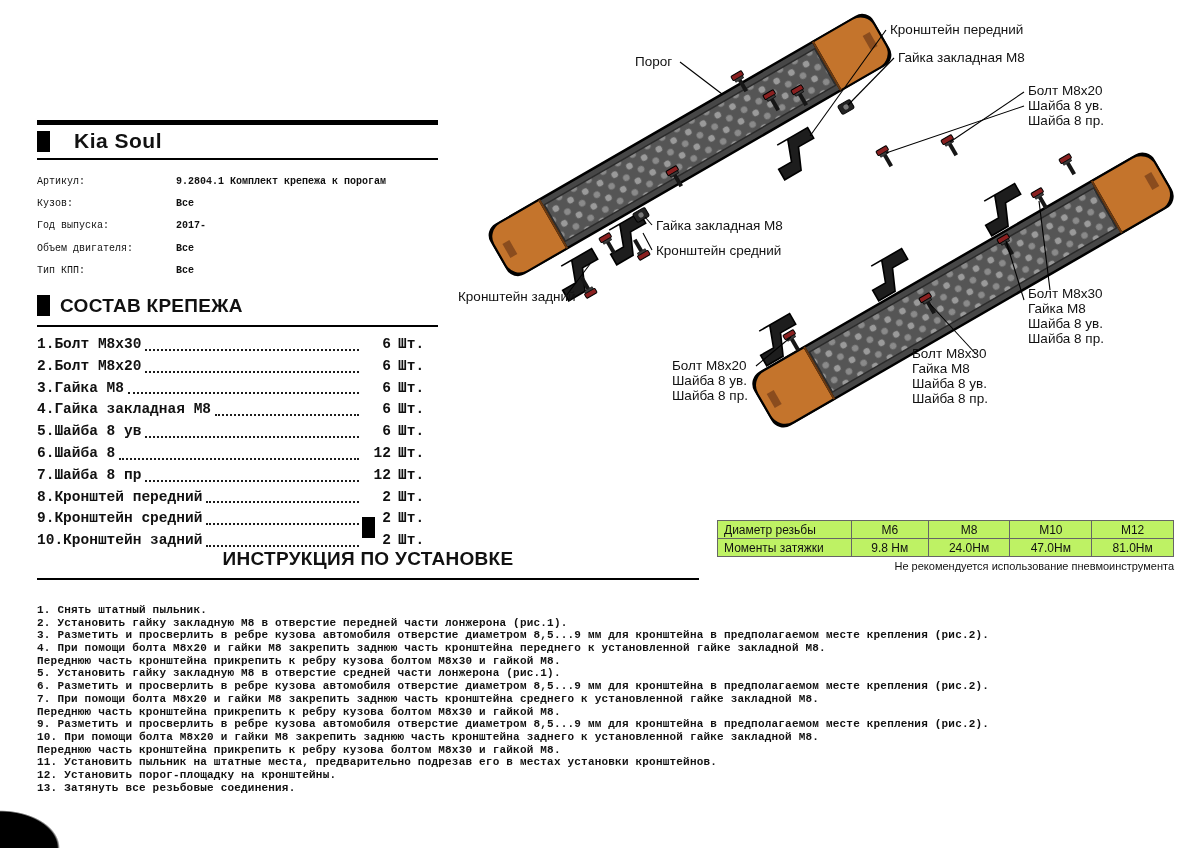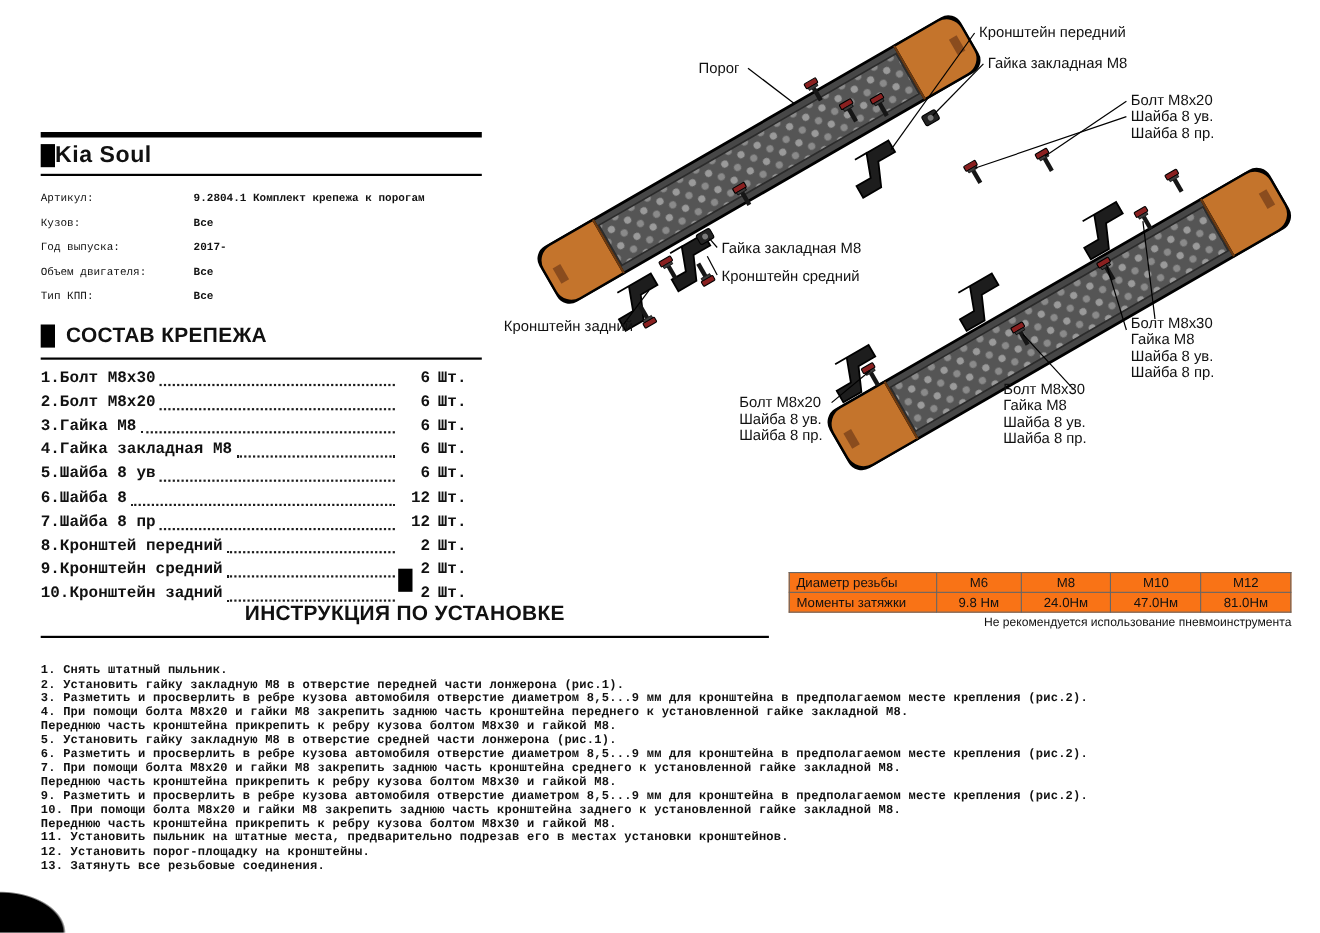--- a/index.html
+++ b/index.html
@@ -2,21 +2,21 @@
 <html><head>
 <meta charset="utf-8">
 <style>
   * { box-sizing: border-box; margin: 0; padding: 0; }
   html,body { width:1200px; height:848px; }
   body { background:#fff; font-family:"Liberation Sans",sans-serif; color:#111; }
   .page { position:relative; width:1200px; height:848px; background:#fff; overflow:hidden; }
 
   
   .left-col { position:absolute; left:37px; top:120px; width:401px; }
-  .title-block { border-top:5px solid #000; border-bottom:2px solid #000; padding:4px 0 5px; display:flex; align-items:center; gap:0; }
+  .title-block { border-top:5px solid #000; border-bottom:2px solid #000; padding:4px 0 5px; display:flex; align-items:center; gap:24px; }
   .sq { width:13px; height:21px; background:#000; flex:0 0 auto; }
   .title-text { font-size:21px; font-weight:bold; letter-spacing:.5px; }
 
   .specs { margin-top:10px; font-family:"Liberation Mono","DejaVu Sans Mono",monospace; font-size:10px; }
   .spec-row { display:flex; height:22.4px; align-items:center; }
   .spec-label { width:139px; flex:0 0 auto; white-space:nowrap; }
   .spec-value { font-weight:bold; white-space:nowrap; }
 
   .section-head { margin-top:13px; display:flex; align-items:center; gap:10px; border-bottom:2px solid #000; padding-bottom:8px; }
   .section-title { font-size:19px; font-weight:bold; letter-spacing:.3px; }
@@ -29,21 +29,21 @@
   .p-unit { width:40px; }
 
   
   .instr { position:absolute; left:37px; top:517px; width:1140px; }
   .instr .section-head { margin-top:0; width:662px;flex-direction:column; }
   .instr-lines { margin-top:24px; font-family:"Liberation Mono","DejaVu Sans Mono",monospace; font-weight:bold; font-size:11px; letter-spacing:.2px; }
   .instr-line { white-space:nowrap; height:12.7px; line-height:12.7px; }
 
   
   .torque-wrap { position:absolute; left:717px; top:520px; width:457px; }
-  table.torque { border-collapse:collapse; width:100%; background:#f97316; }
+  table.torque { border-collapse:collapse; width:100%; background:#bef264; }
   table.torque td { border:1px solid #666; font-size:12px; padding:1px 6px; text-align:center; height:18px; }
   table.torque td.tl { text-align:left; width:134px; }
   .torque-note { margin-top:3px; font-size:11px; text-align:right; }
 
   
   .diagram { position:absolute; left:438px; top:4px; width:748px; height:512px; }
   .diagram text { font-family:"Liberation Sans",sans-serif; font-size:13.5px; fill:#111; }
   .callout { stroke:#000; stroke-width:1.1; }
 
   

